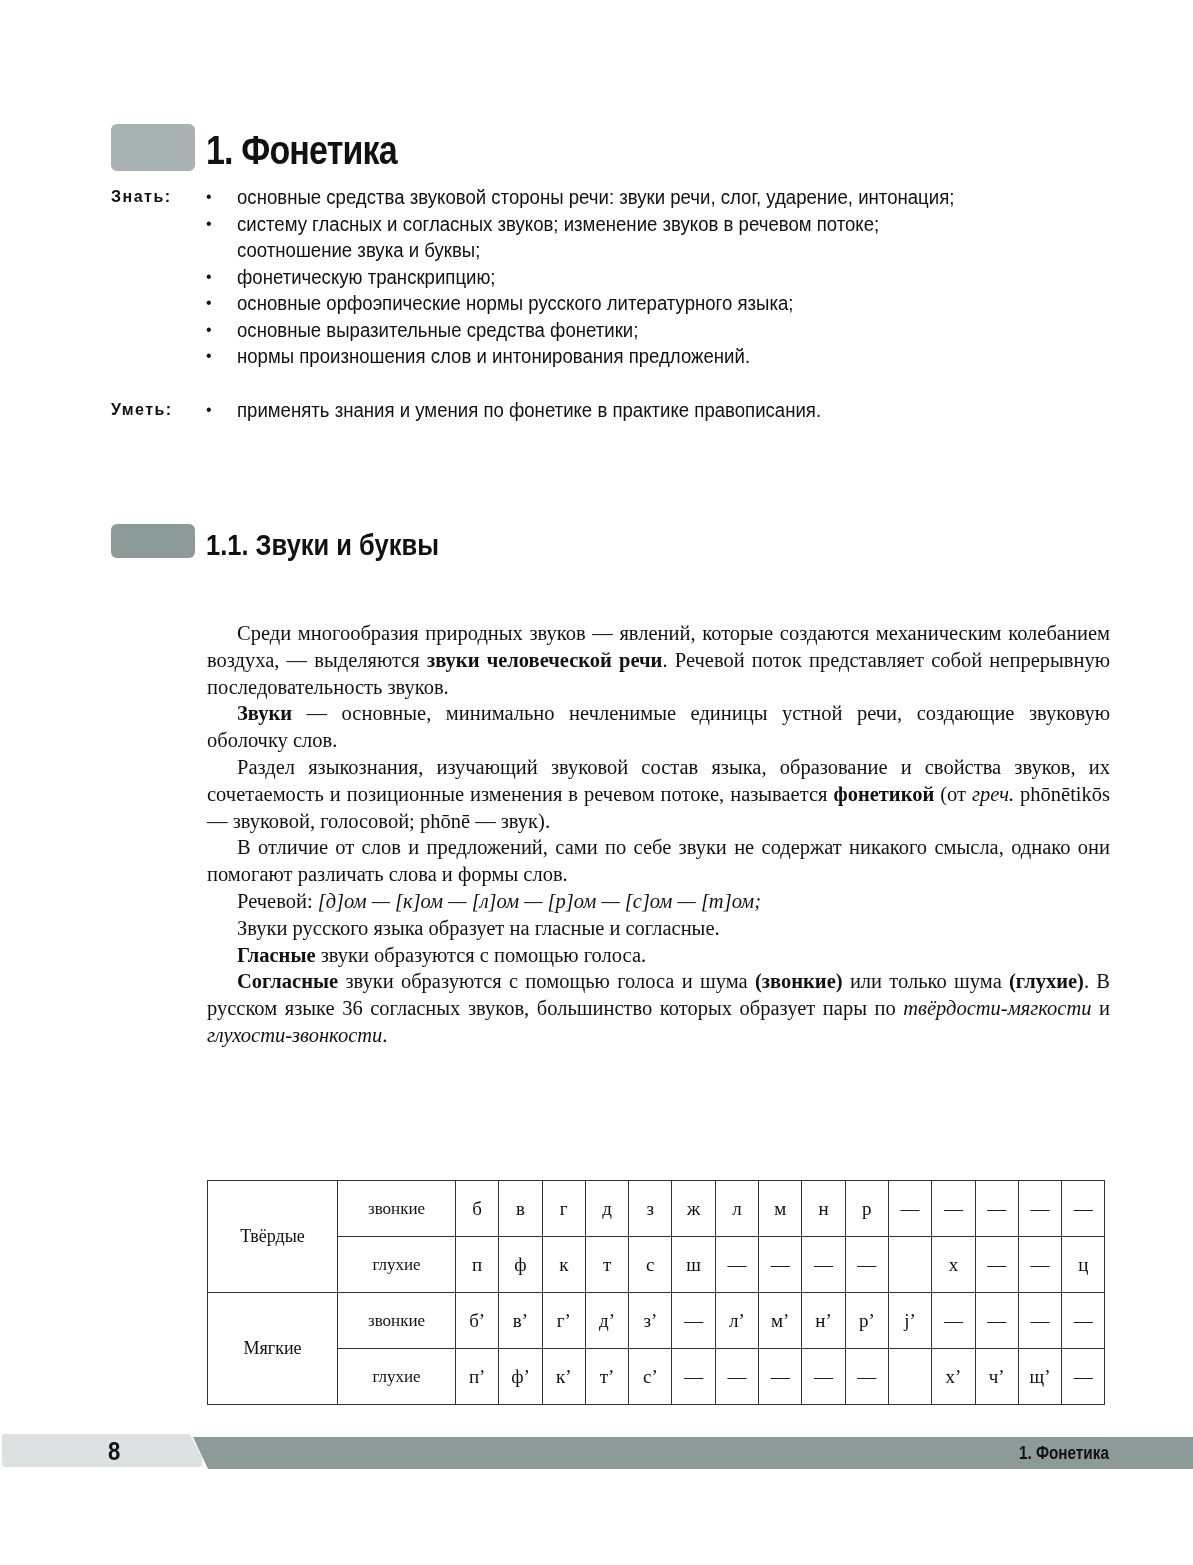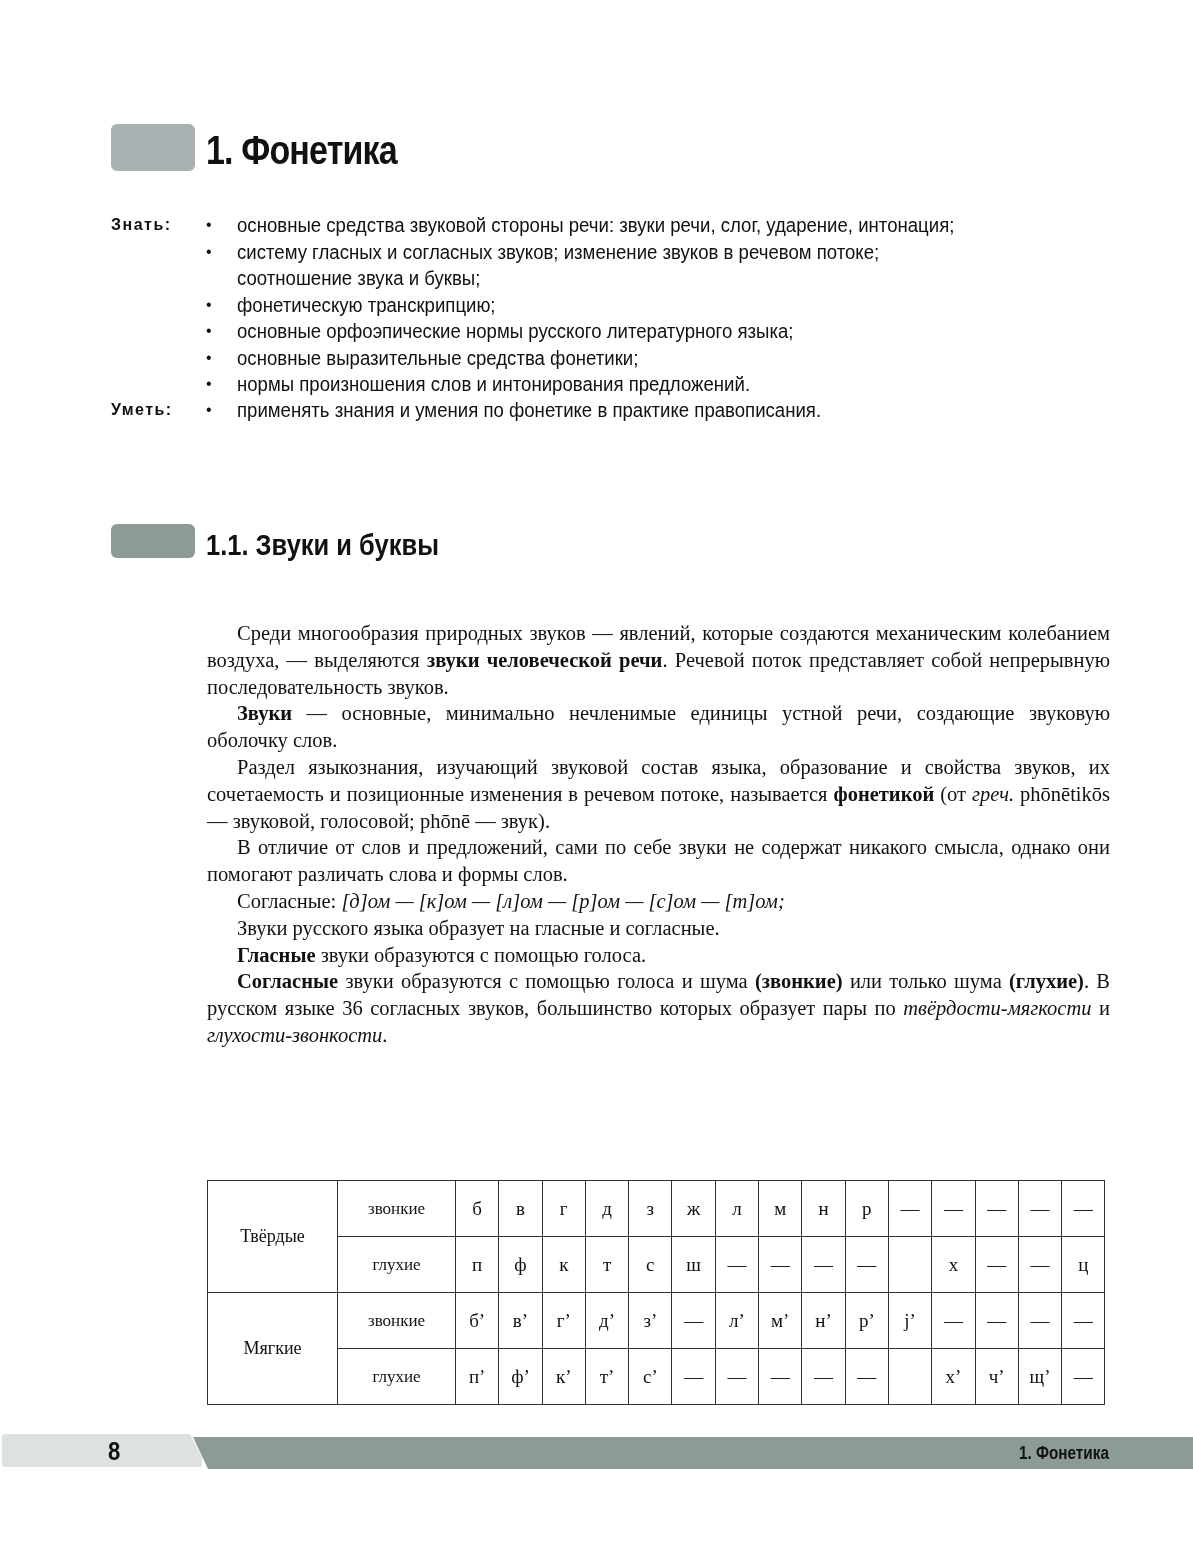--- a/index.html
+++ b/index.html
@@ -33,21 +33,21 @@
   .footer-num { position: absolute; left: 108px; top: 1436px; font-size: 26px; font-weight: bold; transform: scaleX(0.85); transform-origin: left top; }
   .footer-bar { position: absolute; left: 193px; top: 1437px; width: 1000px; height: 32px; background: #8c9a98; clip-path: polygon(0 0, 100% 0, 100% 100%, 15px 100%); }
   .footer-chapter { position: absolute; right: 84px; top: 1443px; font-size: 18px; font-weight: bold; transform: scaleX(0.85); transform-origin: right top; white-space: nowrap; }
 </style>
 </head>
 <body>
 
 <div class="chapter-block"></div>
 <div class="chapter-title sans">1. Фонетика</div>
 
-<div class="req sans" style="top:212px">
+<div class="req sans" style="top:184px">
   <div class="req-label" style="top:4px">Знать:</div>
   <div id="know-list">
       <div class="req-item"><span class="bullet">•</span><span class="req-text">основные средства звуковой стороны речи: звуки речи, слог, ударение, интонация;</span></div>
       <div class="req-item"><span class="bullet">•</span><span class="req-text">систему гласных и согласных звуков; изменение звуков в речевом потоке;</span></div>
       <div class="req-item"><span class="bullet"></span><span class="req-text">соотношение звука и буквы;</span></div>
       <div class="req-item"><span class="bullet">•</span><span class="req-text">фонетическую транскрипцию;</span></div>
       <div class="req-item"><span class="bullet">•</span><span class="req-text">основные орфоэпические нормы русского литературного языка;</span></div>
       <div class="req-item"><span class="bullet">•</span><span class="req-text">основные выразительные средства фонетики;</span></div>
       <div class="req-item"><span class="bullet">•</span><span class="req-text">нормы произношения слов и интонирования предложений.</span></div>
     </div>
@@ -61,21 +61,21 @@
 </div>
 
 <div class="section-block"></div>
 <div class="section-title sans">1.1. Звуки и буквы</div>
 
 <div class="body-text serif">
   <p><span>Среди многообразия природных звуков — явлений, которые создаются механическим колебанием воздуха, — выделяются </span><b>звуки человеческой речи</b><span>. Речевой поток представляет собой непрерывную последовательность звуков.</span></p>
   <p><b>Звуки</b><span> — основные, минимально нечленимые единицы устной речи, создающие звуковую оболочку слов.</span></p>
   <p><span>Раздел языкознания, изучающий звуковой состав языка, образование и свойства звуков, их сочетаемость и позиционные изменения в речевом потоке, называется </span><b>фонетикой</b><span> (от </span><i>греч.</i><span> phōnētikōs — звуковой, голосовой; phōnē — звук).</span></p>
   <p>В отличие от слов и предложений, сами по себе звуки не содержат никакого смысла, однако они помогают различать слова и формы слов.</p>
-  <p><span>Согласные: </span><i>[д]ом — [к]ом — [л]ом — [р]ом — [с]ом — [т]ом;</i></p>
+  <p><span>Речевой: </span><i>[д]ом — [к]ом — [л]ом — [р]ом — [с]ом — [т]ом;</i></p>
   <p>Звуки русского языка образует на гласные и согласные.</p>
   <p><b>Гласные</b><span> звуки образуются с помощью голоса.</span></p>
   <p><b>Согласные</b><span> звуки образуются с помощью голоса и шума </span><b>(звонкие)</b><span> или только шума </span><b>(глухие)</b><span>. В русском языке 36 согласных звуков, большинство которых образует пары по </span><i>твёрдости-мягкости</i><span> и </span><i>глухости-звонкости</i><span>.</span></p>
 </div>
 
 <table class="cons serif">
     <tbody id="cons-body">
       <tr>
         <td class="grp" rowspan="2">Твёрдые</td>
         <td class="sub">звонкие</td>

